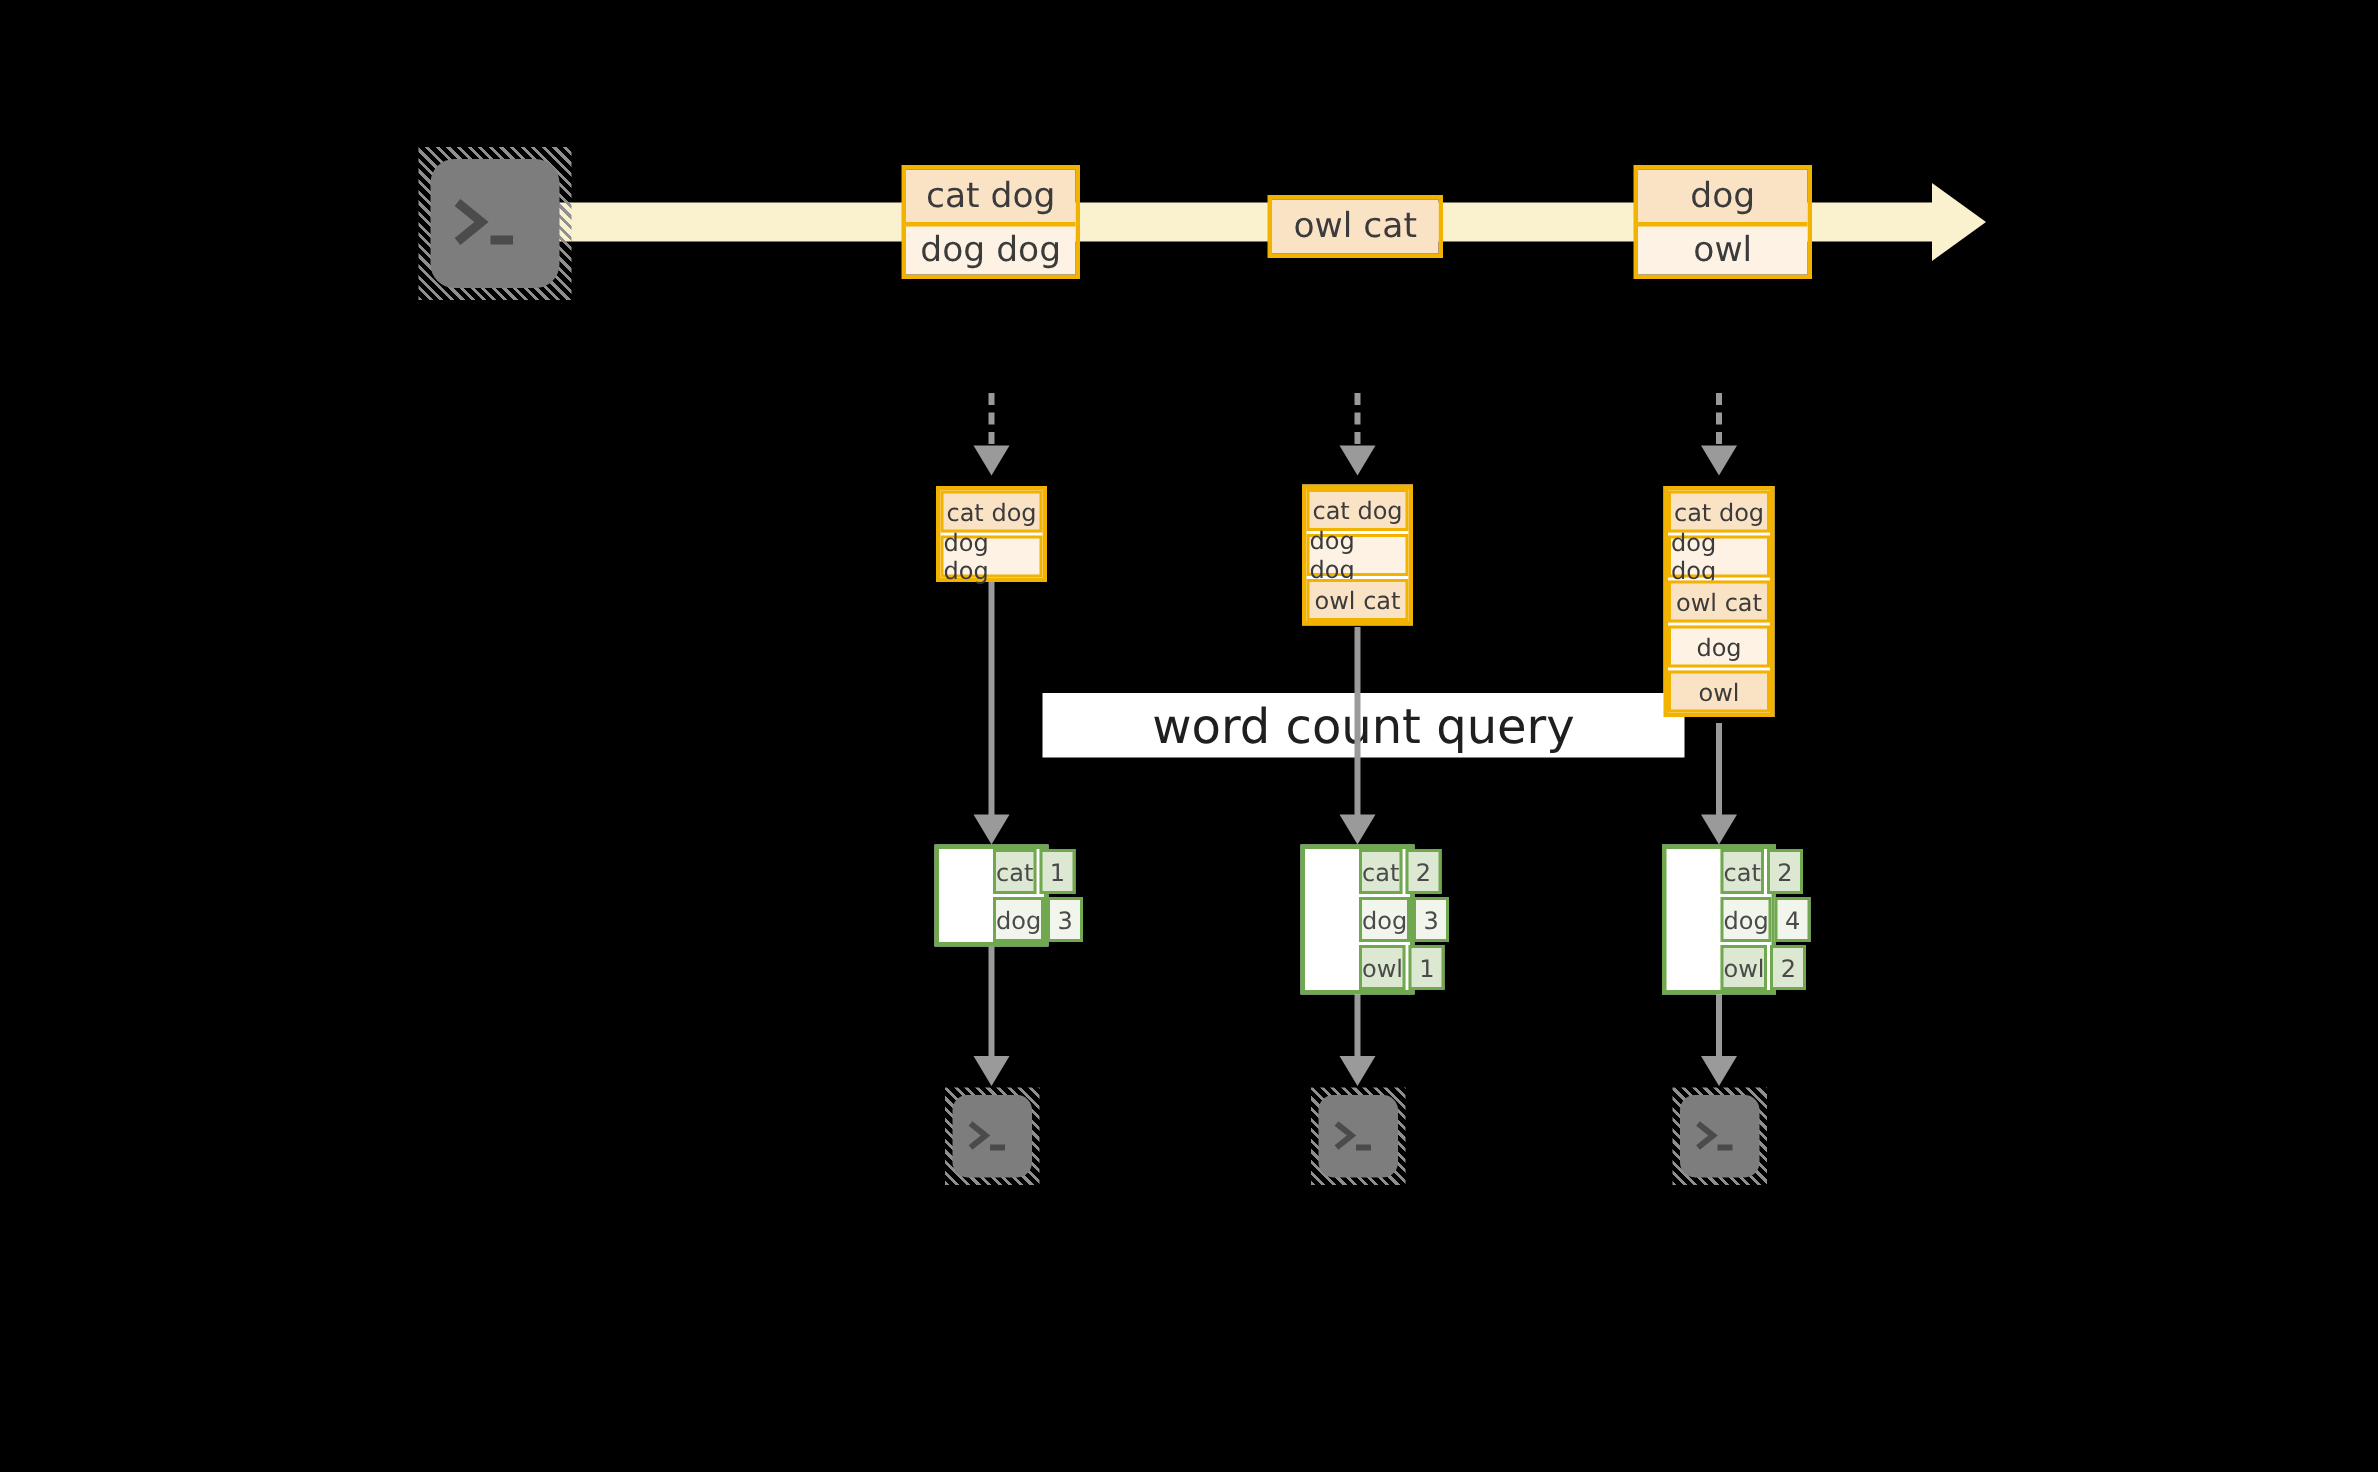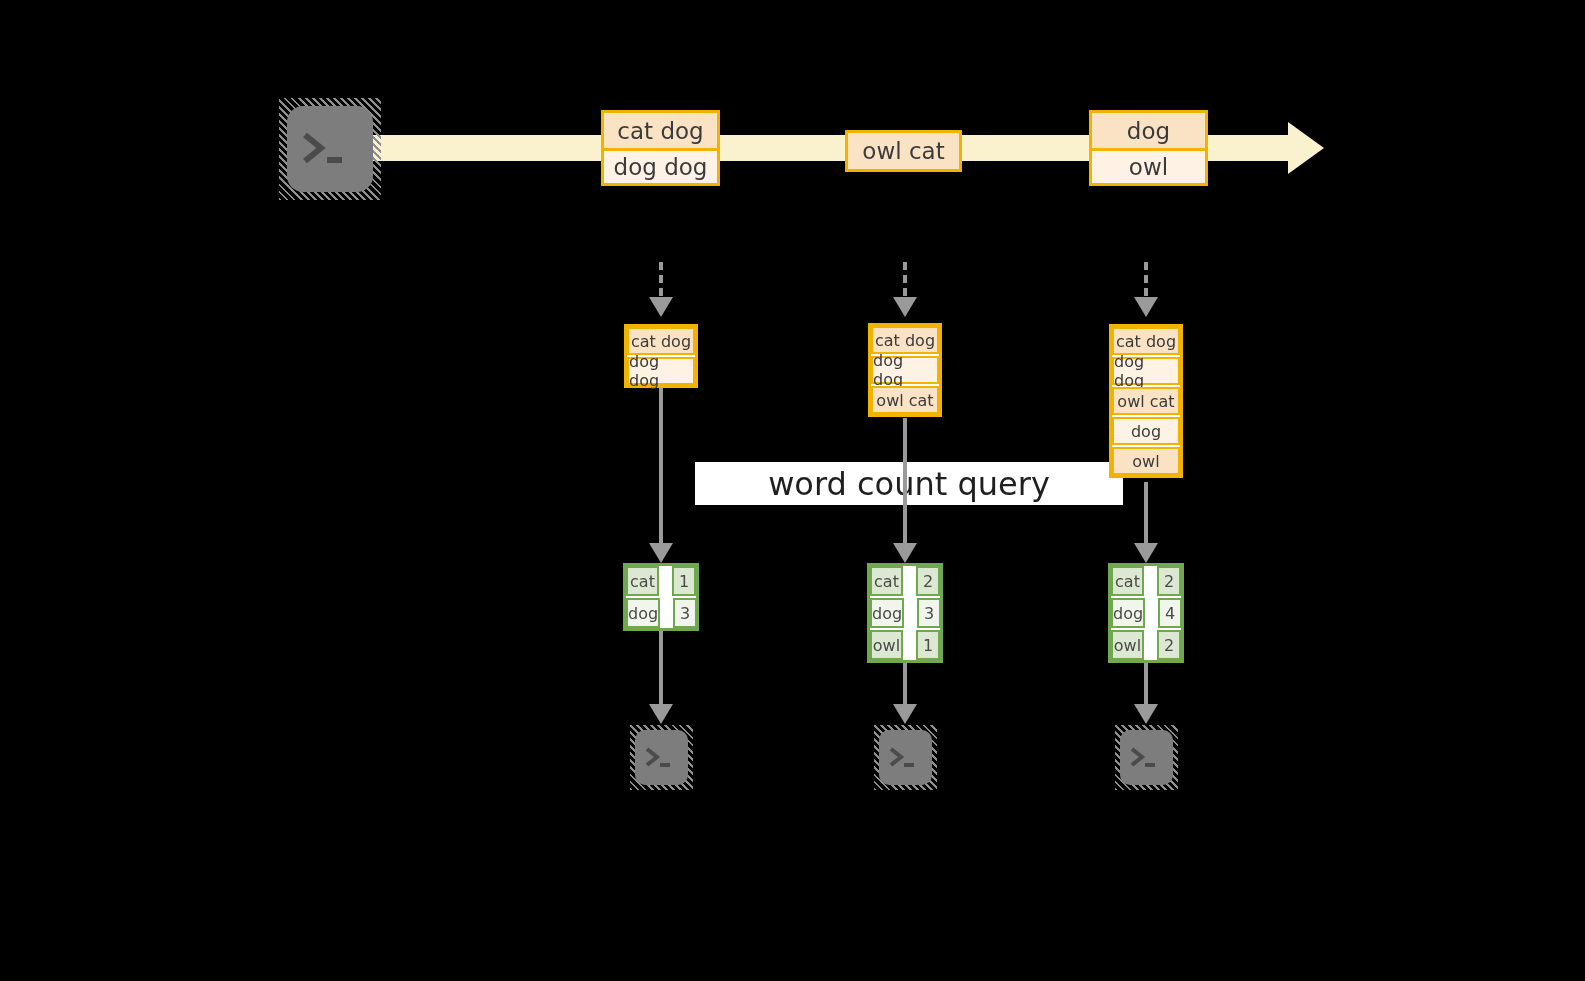--- a/index.html
+++ b/index.html
@@ -35,21 +35,21 @@
   .stack .scell{border:2px solid #F2B200;height:28px;display:flex;align-items:center;justify-content:center;
     font-size:16px;flex:0 0 auto;}
   .stack .scell:nth-child(odd){background:#FAE2C5;}
   .stack .scell:nth-child(even){background:#FDF2E4;}
   
   .query-band{position:absolute;left:695px;top:462px;width:428px;height:43px;background:#ffffff;z-index:2;
     display:flex;align-items:center;justify-content:center;font-size:32px;color:#1f1f1f;}
   
   .gtable{position:absolute;width:76px;border:3px solid #6FA84F;background:#fff;
     display:flex;flex-direction:column;gap:2px;z-index:4;}
-  .grow{display:flex;gap:13px;height:30px;flex:0 0 auto;}
+  .grow{display:flex;gap:2px;height:30px;flex:0 0 auto;margin-left:36px;}
   .grow > div{border:2px solid #6FA84F;display:flex;align-items:center;justify-content:center;font-size:16px;color:#4a4a4a;}
   .gword{flex:1 1 auto;}
   .gnum{flex:0 0 24px;}
   .grow:nth-child(odd) > div{background:#DDE8D2;}
   .grow:nth-child(even) > div{background:#F1F5EC;}
 </style>
 </head>
 <body>
 
 <div class="canvas">

